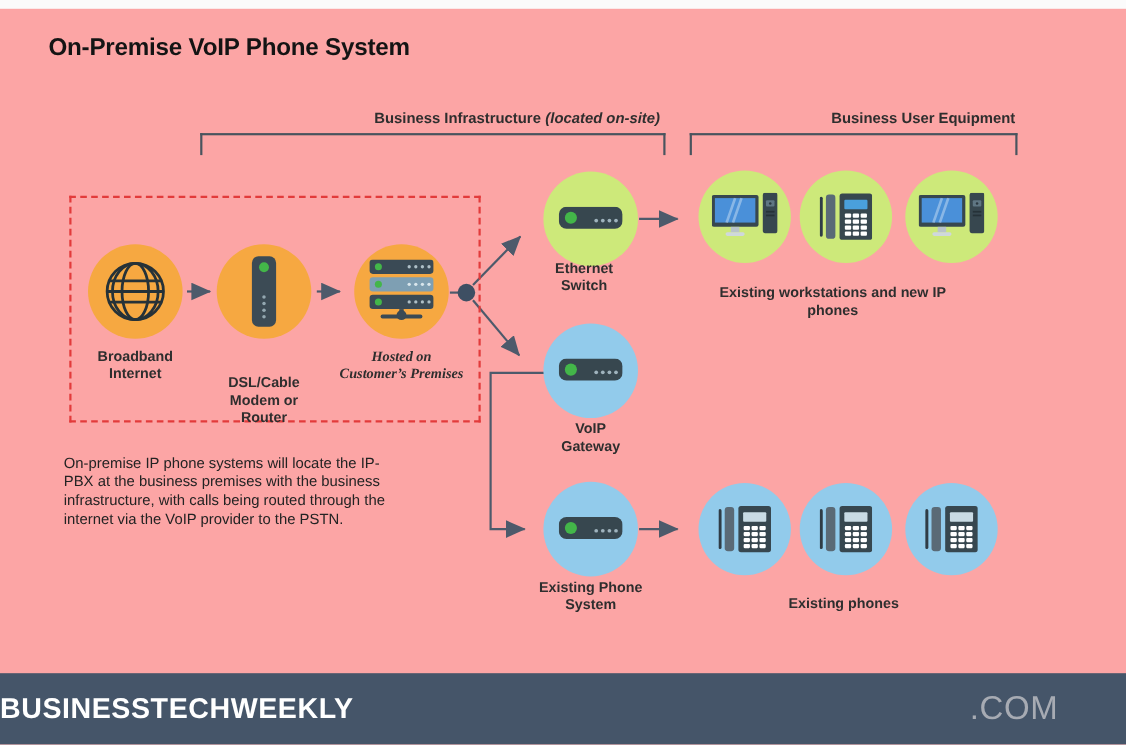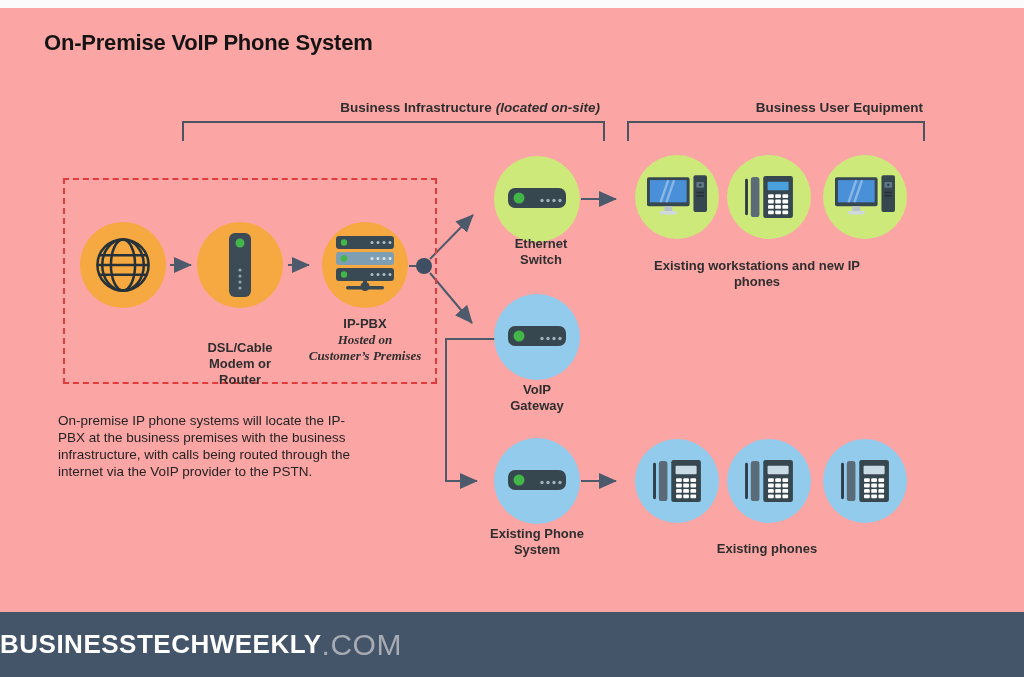--- a/index.html
+++ b/index.html
@@ -18,21 +18,21 @@
   .dashed-box{position:absolute;left:63px;top:178px;width:374px;height:206px;border:2px dashed #e23b3b;box-sizing:border-box;}
   .node{position:absolute;border-radius:50%;display:flex;align-items:center;justify-content:center;}
   .n86{width:86px;height:86px;}
   .n84{width:84px;height:84px;}
   .orange{background:#f6a841;}
   .green{background:#cde97a;}
   .blue{background:#92cbeb;}
   .node-label{position:absolute;text-align:center;font-size:13px;font-weight:bold;color:#2e2e2e;line-height:16px;}
   .node-label .it{font-style:italic;font-family:Liberation Serif, serif;}
   .desc{position:absolute;left:58px;top:412px;width:300px;font-size:13.5px;line-height:17px;color:#232323;font-weight:normal;}
-  .footer{position:absolute;left:0;bottom:0;width:100%;height:65px;background:#455569;display:flex;align-items:center;justify-content:flex-start;box-sizing:border-box;padding-right:62px;}
+  .footer{position:absolute;left:0;bottom:0;width:100%;height:65px;background:#455569;display:flex;align-items:center;justify-content:space-between;box-sizing:border-box;padding-right:62px;}
   .footer .brand{color:#ffffff;font-weight:bold;font-size:26px;letter-spacing:0.5px;}
   .footer .domain{color:#a7abb3;font-weight:normal;font-size:30px;letter-spacing:0.5px;}
   .defs-hidden{position:absolute;width:0;height:0;overflow:hidden;}
   .screen-blue{--screen:#4aa0dc;}
   .screen-pale{--screen:#c9dbe4;}
 </style>
 </head>
 <body>
 
 <svg class="defs-hidden" aria-hidden="true">
@@ -162,49 +162,52 @@
     <circle cx="424" cy="266" r="8" fill="#3e4f63"></circle>
   </svg>
 
   <div class="dashed-box"></div>
 
   <div class="node n86 orange" style="left:80px;top:222px;">
     <svg width="58" height="58">
         <use href="#sym-globe"></use>
       </svg>
   </div>
+  <div class="node-label" style="left:53px;top:316px;width:140px;">
+    <div>Broadband</div>
+    <div>Internet</div>
+  </div>
 
   <div class="node n86 orange" style="left:197px;top:222px;">
     <svg width="24" height="66">
         <use href="#sym-modem"></use>
       </svg>
   </div>
   <div class="node-label" style="left:170px;top:316px;width:140px;margin-top:24px;">
     <div>DSL/Cable</div>
     <div>Modem or</div>
     <div>Router</div>
   </div>
 
   <div class="node n86 orange" style="left:322px;top:222px;">
     <svg width="62" height="58">
         <use href="#sym-server"></use>
       </svg>
   </div>
   <div class="node-label" style="left:275px;top:316px;width:180px;">
-    <div>IP-PBX</div>
     <div class="it">Hosted on</div>
     <div class="it">Customer’s Premises</div>
   </div>
 
   <div class="node n86 green" style="left:494px;top:156px;">
     <svg width="58" height="22">
         <use href="#sym-switch"></use>
       </svg>
   </div>
-  <div class="node-label" style="left:471px;top:236px;width:140px;">
+  <div class="node-label" style="left:461px;top:236px;width:140px;">
     <div>Ethernet</div>
     <div>Switch</div>
   </div>
 
   <div class="node n86 blue" style="left:494px;top:294px;">
     <svg width="58" height="22">
         <use href="#sym-switch"></use>
       </svg>
   </div>
   <div class="node-label" style="left:467px;top:382px;width:140px;">

